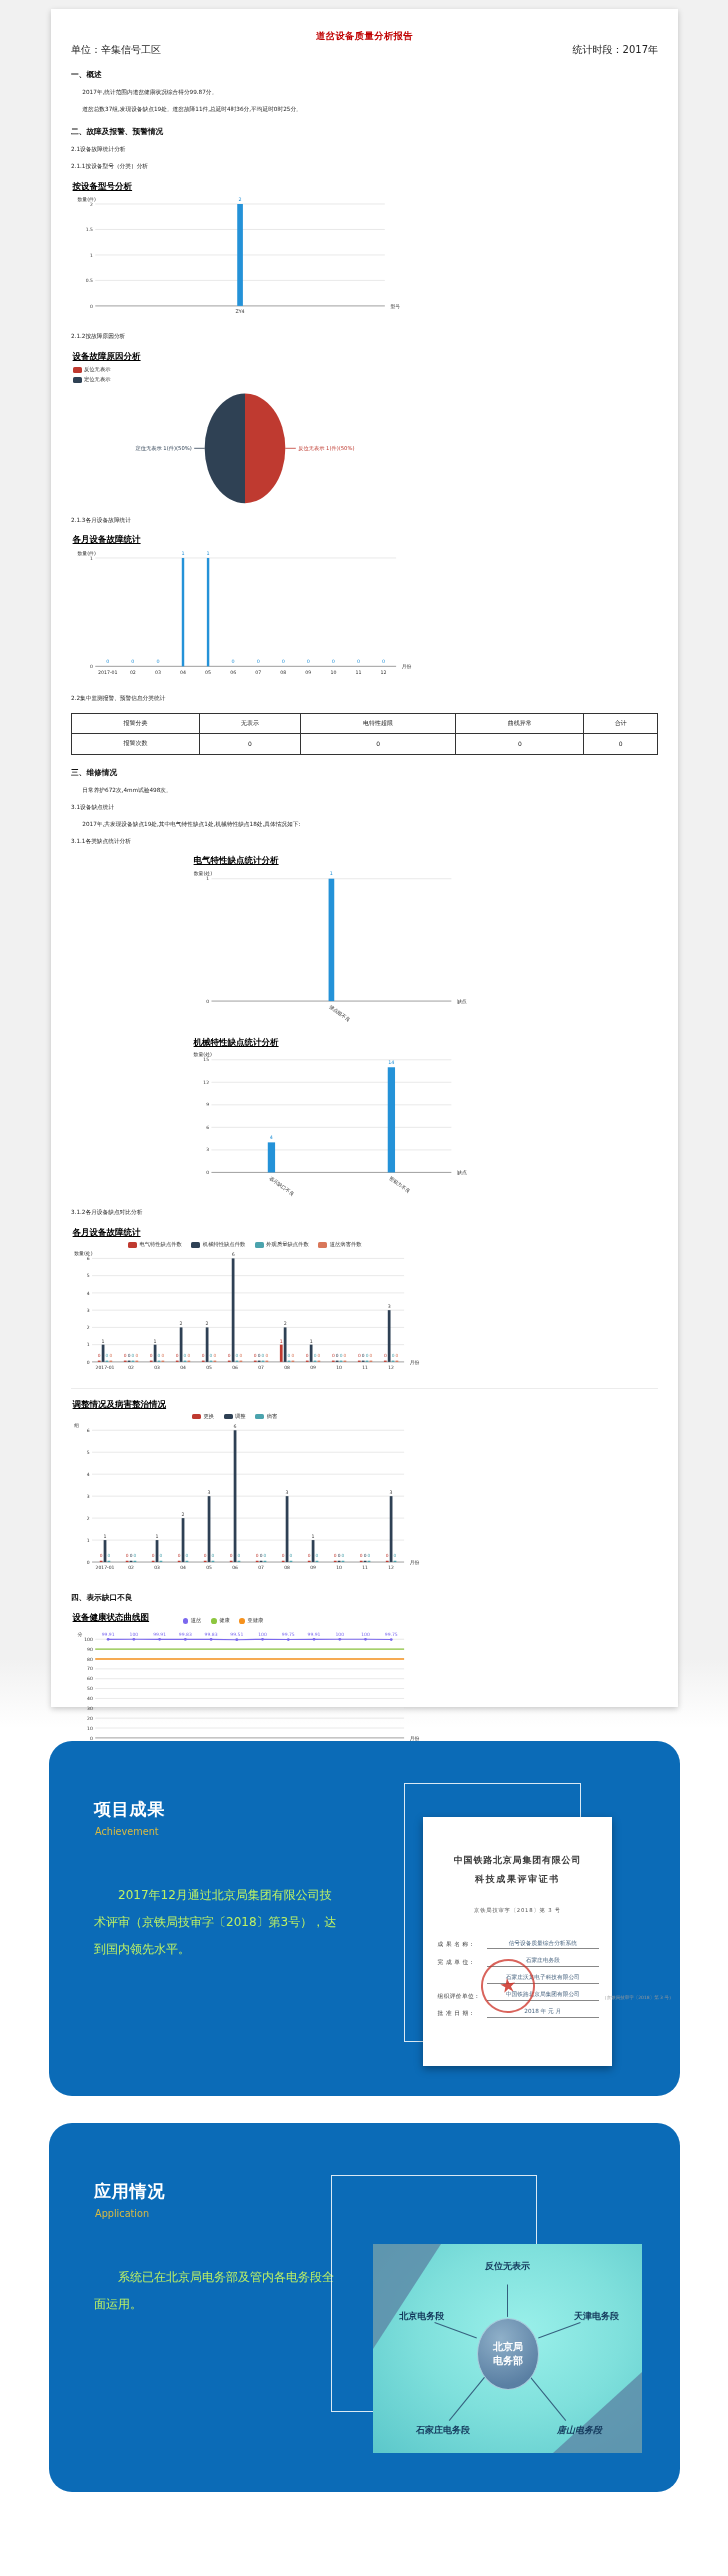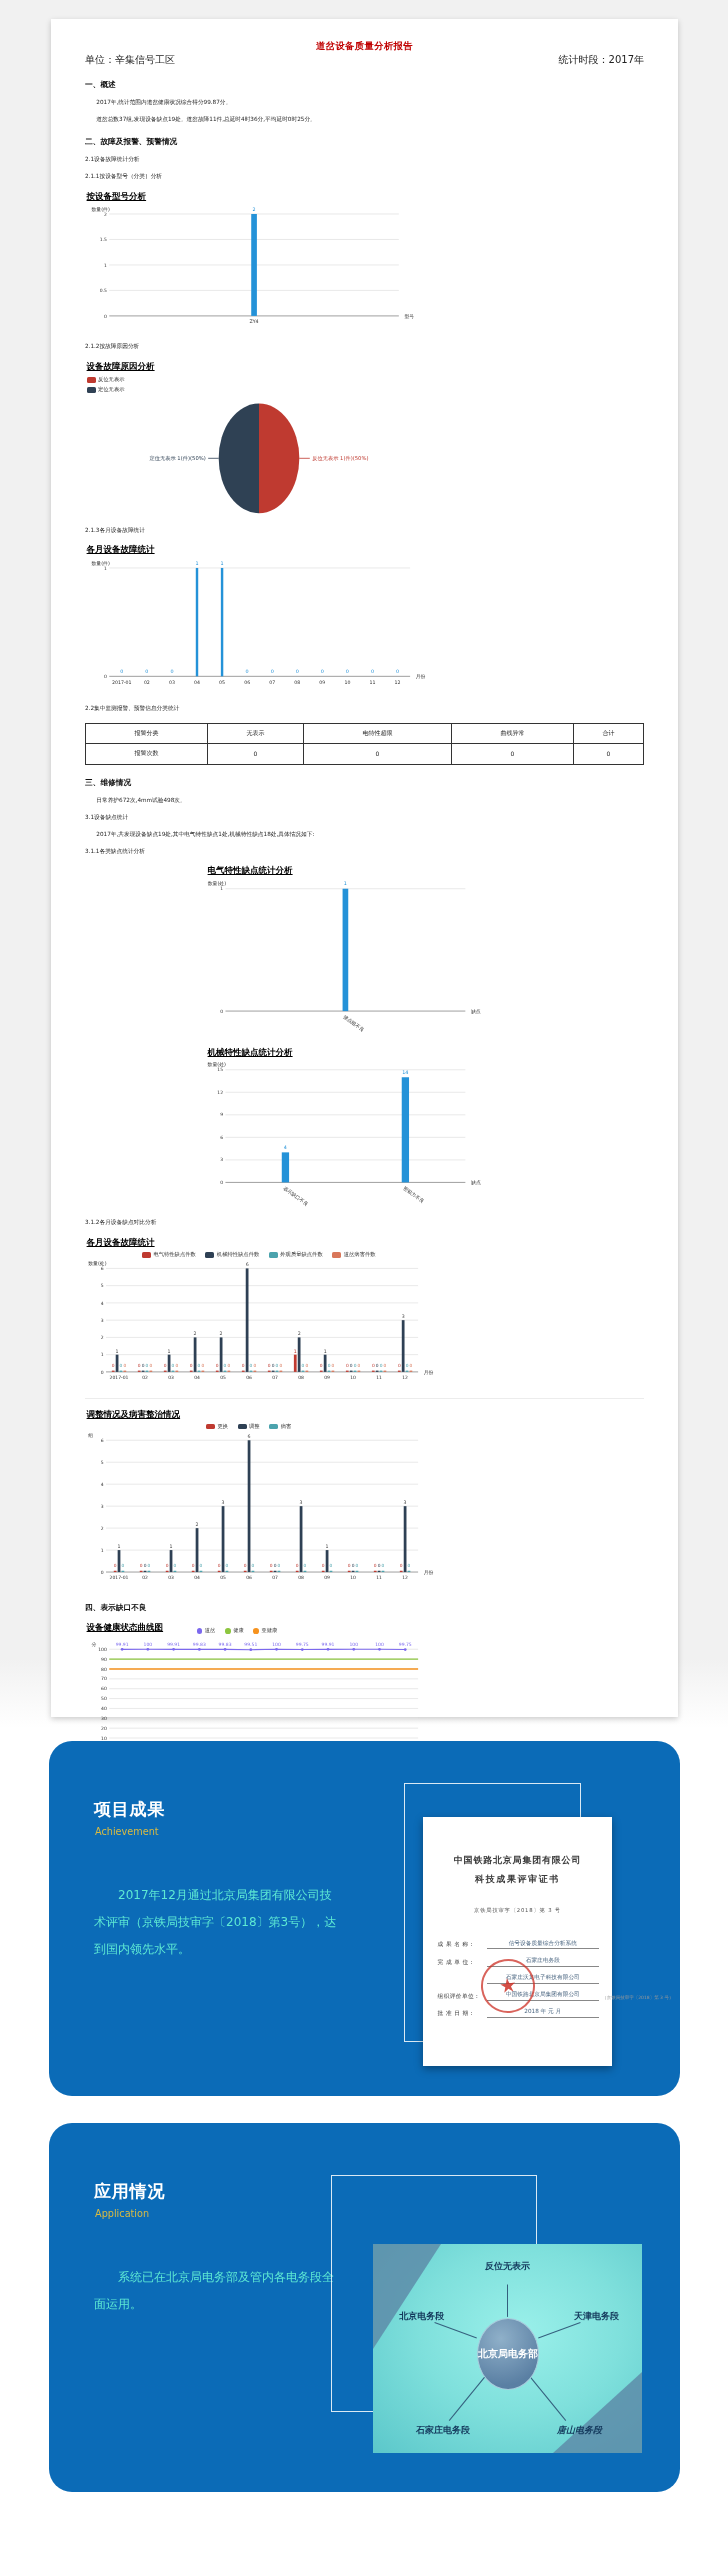--- a/index.html
+++ b/index.html
@@ -1,22 +1,22 @@
 <!DOCTYPE html>
 <html style="font-size:13px"><head>
 <meta charset="utf-8">
 <style>
   html,body{margin:0;padding:0;}
   body{width:729px;height:2576px;position:relative;background:#fff;overflow:hidden;
        font-family:"DejaVu Sans",sans-serif;}
   .graybg{position:absolute;left:0;top:0;width:729px;height:1728px;
           background:linear-gradient(#f1f1f1 96%,#ffffff);}
   
-  .page{position:absolute;left:51px;top:19px;width:627px;height:1698px;background:#fff;
-        box-shadow:0 1.6px 5.7px rgba(0,0,0,.20);padding:21px 34px;box-sizing:border-box;color:#222;}
+  .page{position:absolute;left:51px;top:9px;width:627px;height:1698px;background:#fff;
+        box-shadow:0 1.6px 5.7px rgba(0,0,0,.20);padding:21px 20px;box-sizing:border-box;color:#222;}
   .t-title{text-align:center;color:#c00000;font-weight:bold;font-size:9.3px;letter-spacing:0.4px;}
   .t-meta{display:flex;justify-content:space-between;font-size:10px;color:#222;}
   .h1{font-size:7.7px;font-weight:bold;margin-top:13px;color:#111;}
   .p{font-size:5.7px;margin-top:9px;text-indent:11.3px;color:#222;}
   .sub{font-size:5.7px;margin-top:9px;color:#222;}
   .chart-title{font-size:8.5px;font-weight:bold;color:#000;margin:9.7px 0 1.6px 1.6px;text-decoration:underline;}
   .indent{margin-left:121px;}
   .chart-svg{line-height:0;}
   .legend{display:flex;gap:9.7px;align-items:center;font-size:5.3px;color:#333;margin:2.4px 0 1.6px 1.6px;}
   .legend-col{display:flex;flex-direction:column;gap:3.2px;font-size:5.3px;color:#333;margin:3.2px 0 3.2px 1.6px;}
@@ -27,21 +27,21 @@
   table.alarm{width:100%;border-collapse:collapse;margin-top:9.7px;}
   table.alarm th,table.alarm td{border:0.8px solid #333;font-size:6px;font-weight:normal;
         text-align:center;padding:5.3px 1.6px;color:#222;}
   .sep{border:none;border-top:0.8px solid #ececec;margin:8px 0 0 0;}
   
   .card{position:absolute;left:49px;width:631px;background:#0b6bb7;border-radius:23px;color:#fff;}
   .card1{top:1741px;height:355px;}
   .card2{top:2123px;height:369px;}
   .card-title{margin:57px 0 0 45px;font-size:17px;font-weight:bold;letter-spacing:0.8px;color:#fff;}
   .card-sub{margin:4.9px 0 0 46px;font-size:9.7px;color:#d8ba43;}
-  .card-para{margin:45px 0 0 45px;width:249px;font-size:12px;line-height:2.25;text-indent:2em;color:#5eead4;}
+  .card-para{margin:45px 0 0 45px;width:249px;font-size:12px;line-height:2.25;text-indent:2em;color:#bef264;}
   .outline-rect{position:absolute;border:0.8px solid rgba(255,255,255,.85);}
   .outline1{left:355px;top:42px;width:175px;height:257px;}
   .outline2{left:282px;top:52px;width:204px;height:235px;}
   
   .paper{position:absolute;left:374px;top:76px;width:189px;height:249px;background:#fff;
          box-shadow:0 3.2px 8px rgba(0,0,0,.35);color:#333;}
   .cert-org{margin-top:37px;text-align:center;font-size:9px;font-weight:bold;color:#3a3a3a;
             letter-spacing:0.8px;font-family:"DejaVu Serif",serif;}
   .cert-doc{margin-top:5.7px;text-align:center;font-size:9px;font-weight:bold;color:#3a3a3a;
             letter-spacing:1.6px;font-family:"DejaVu Serif",serif;}
@@ -58,21 +58,21 @@
   .seal span{color:rgba(204,48,38,.85);font-size:19.4px;line-height:1;}
   
   .teal{position:absolute;left:324px;top:121px;width:269px;height:209px;
         background:radial-gradient(ellipse at 55% 42%,#9af0ea 0%,#7fe0dc 48%,#5bc7ca 100%);}
   .tri-tl{position:absolute;left:0;top:0;width:68px;height:105px;background:#5d8ca9;
           clip-path:polygon(0 0,100% 0,0 100%);opacity:.85;}
   .tri-br{position:absolute;right:0;bottom:0;width:89px;height:81px;background:#5d8ca9;
           clip-path:polygon(100% 0,100% 100%,0 100%);opacity:.85;}
   .hub{position:absolute;left:104px;top:74px;width:60px;height:70px;border-radius:50%;
        background:radial-gradient(circle at 38% 28%,#8fb0c9,#5a7fa3 75%);
-       border:1.6px solid #a9cbdc;display:flex;flex-direction:row;align-items:center;
+       border:1.6px solid #a9cbdc;display:flex;flex-direction:column;align-items:center;
        justify-content:center;color:#fff;font-size:10px;font-weight:bold;line-height:1.45;}
   .dg-label{position:absolute;font-size:9px;font-weight:bold;color:#14395c;text-align:center;}
   .dg-top{left:0;right:0;top:16px;}
   .dg-left{left:9.7px;top:66px;width:78px;}
   .dg-right{right:6.5px;top:66px;width:78px;}
   .dg-bl{left:23px;top:180px;width:94px;}
   .dg-br{right:21px;top:180px;width:83px;font-style:italic;}
   .spokes{position:absolute;left:0;top:0;}
 </style>
 </head>

